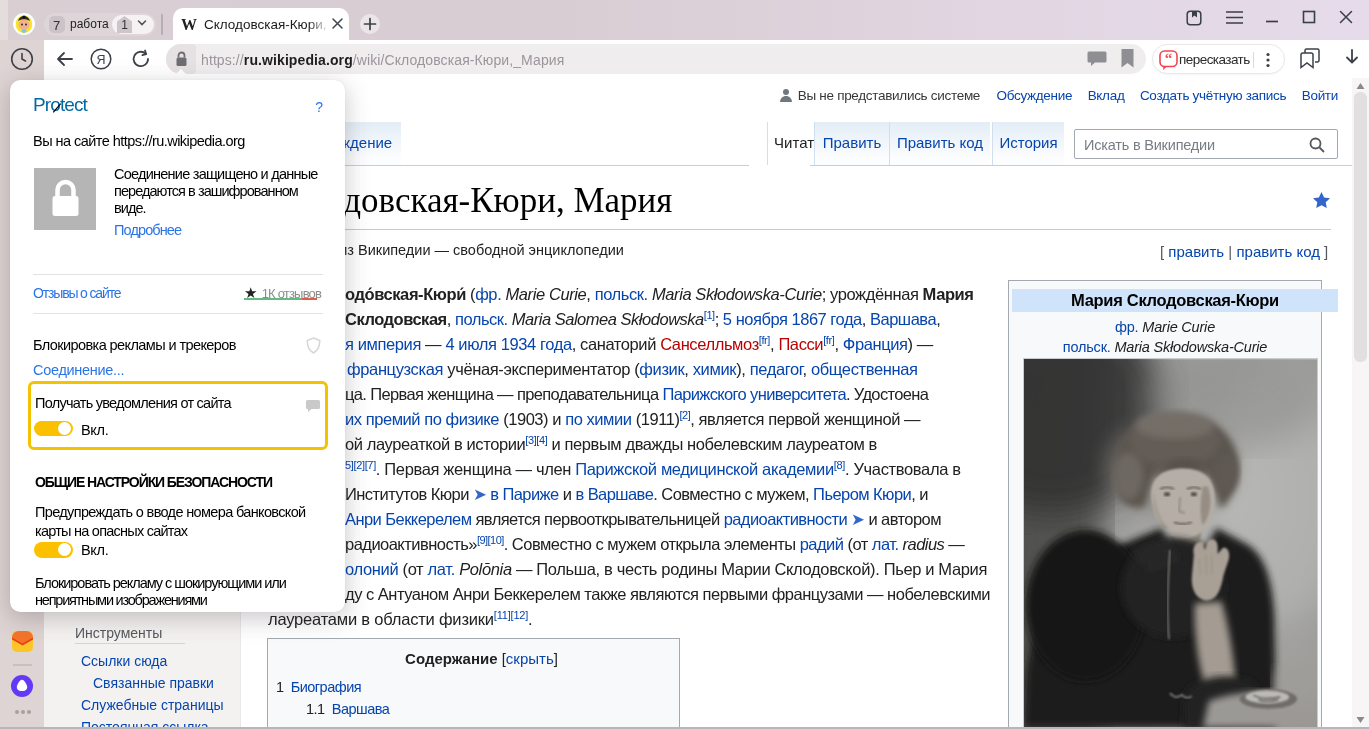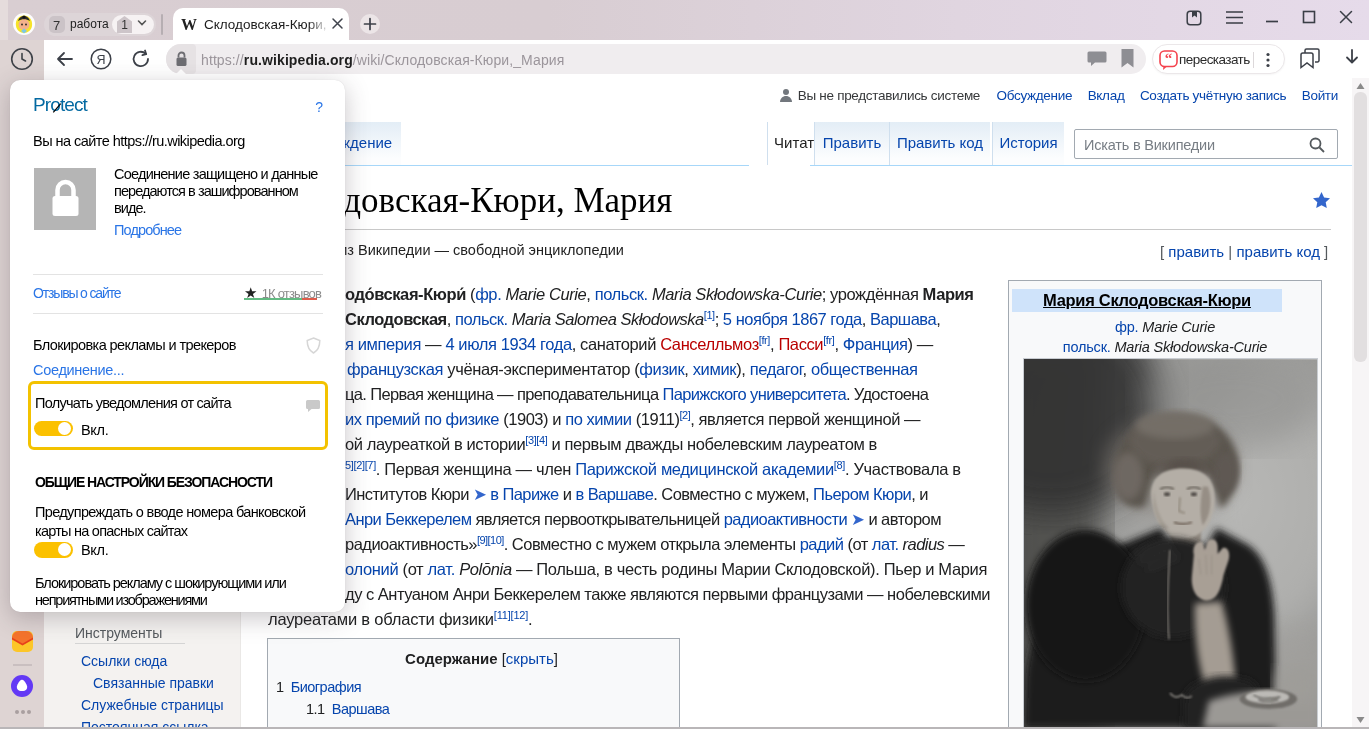--- a/index.html
+++ b/index.html
@@ -52,21 +52,21 @@
   #wsearch span { position:absolute; left:9px; top:7px; font-size:14.5px; letter-spacing:-0.2px; color:#777d84; }
 
   #wtitle { left:225px; top:181px; font-family:"Liberation Serif",serif; font-size:35px; color:#000; }
   #wtitlerule { left:224px; top:229px; width:1063px; height:1px; background:#c8c8c8; }
   #wsub { left:224px; top:242px; font-size:14.5px; color:#222; }
   #wedit { left:1116px; top:243px; font-size:15px; white-space:nowrap; color:#54595d; }
   .bodyline { position:absolute; font-size:16.5px; color:#202122; white-space:nowrap; }
 
   
   #infobox { left:964px; top:280px; width:314px; height:449px; background:#f8f9fa; border:1px solid #a2a9b1; }
-  #ibhead { position:absolute; left:3px; top:8px; width:270px; height:23px; background:#cfe3fa; text-align:center; font-size:16.5px; letter-spacing:-0.3px; font-weight:bold; line-height:23px; color:#000;text-decoration:underline; }
+  #ibhead { position:absolute; left:3px; top:8px; width:326px; height:23px; background:#cfe3fa; text-align:center; font-size:16.5px; letter-spacing:-0.3px; font-weight:bold; line-height:23px; color:#000; }
   .ibsub { position:absolute; width:100%; text-align:center; font-size:14.5px; letter-spacing:-0.2px; color:#202122; }
 
   
   #toc { left:223px; top:638px; width:413px; height:91px; background:#f8f9fa; border:1px solid #a2a9b1;padding-left:8px; }
   #toc .t { position:absolute; top:11px; width:100%; text-align:center; font-size:15px; color:#202122; }
   #toc .l1 { position:absolute; left:8px; top:40px; font-size:14.5px; letter-spacing:-0.5px; color:#202122; }
   #toc .l2 { position:absolute; left:38px; top:62px; font-size:14.5px; letter-spacing:-0.5px; color:#202122; }
 
   
   #wsb { left:0px; top:90px; width:197px; height:639px; background:#f4f2f0; border-right:1px solid #eae8e6; }

